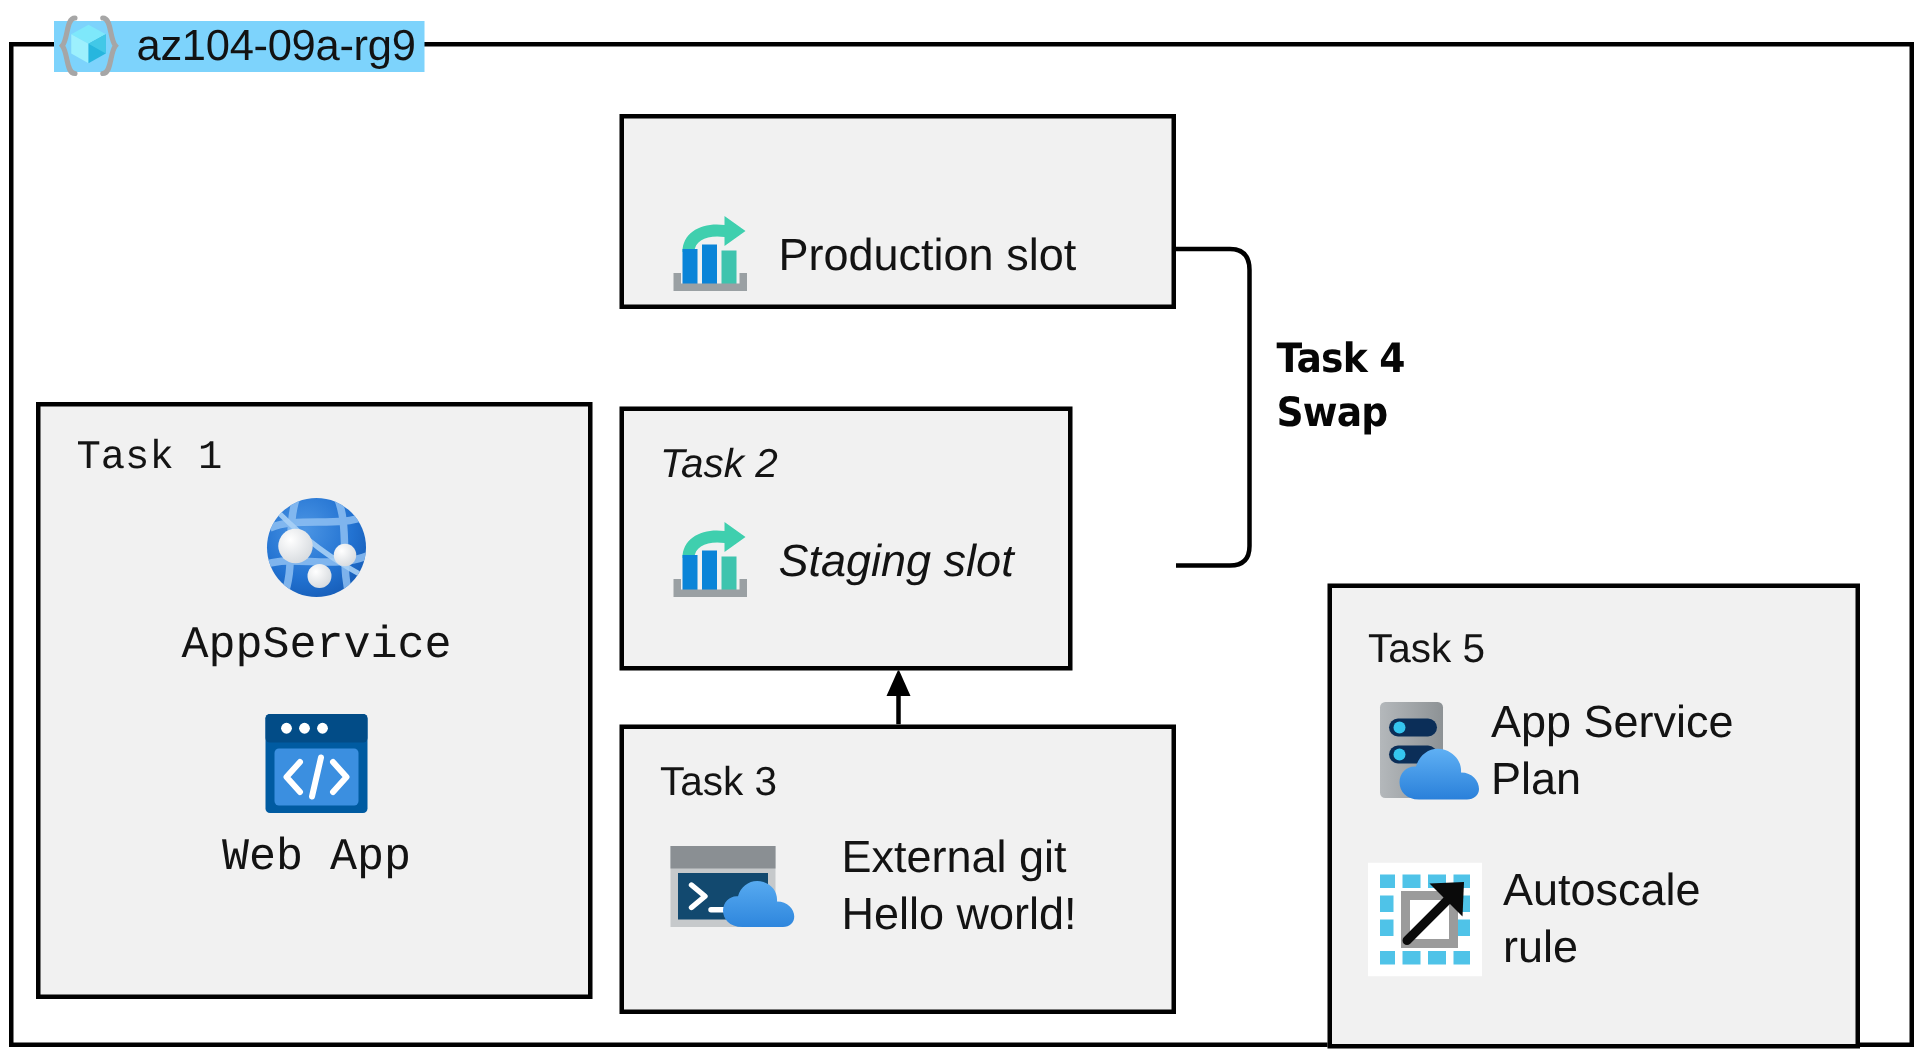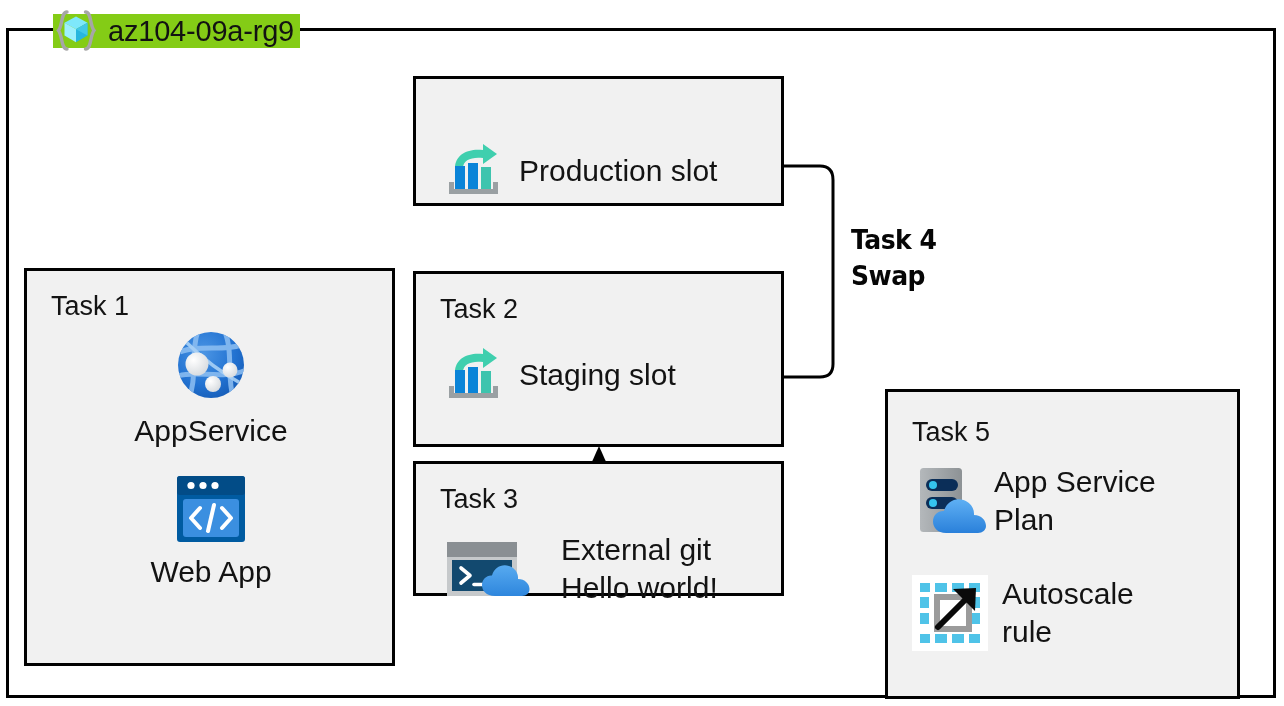--- a/index.html
+++ b/index.html
@@ -27,24 +27,24 @@
     top: 28px;
     width: 1270px;
     height: 670px;
     border: 3px solid #000000;
     box-sizing: border-box;
     background: transparent;
   }
   
   .rg-label-gap {
     position: absolute;
-    left: 53px;
+    left: 36px;
     top: 14px;
     height: 34px;
-    background: #84cc16;
+    background: #7dd3fc;
     display: flex;
     align-items: center;
     gap: 9px;
     padding-right: 6px;
     z-index: 5;
   }
   .rg-title {
     font-size: 29px;
     color: #121212;
     line-height: 1;
@@ -70,23 +70,23 @@
   .box-label {
     position: absolute;
     font-size: 27px;
     color: #141414;
     line-height: 1;
     white-space: nowrap;
   }
 
   
   #box-production { left: 413px; top: 76px;  width: 371px; height: 130px; }
-  #box-task1      { left: 24px;  top: 268px; width: 371px; height: 398px; }
-  #box-task2      { left: 413px; top: 271px; width: 371px; height: 176px; }
-  #box-task3      { left: 413px; top: 461px; width: 371px; height: 135px; }
+  #box-task1      { left: 24px;  top: 268px; width: 371px; height: 398px; font-family: Liberation Mono, monospace; }
+  #box-task2      { left: 413px; top: 271px; width: 302px; height: 176px; font-style: italic; }
+  #box-task3      { left: 413px; top: 483px; width: 371px; height: 193px; }
   #box-task5      { left: 885px; top: 356px; width: 355px; height: 310px; margin-top: 33px; }
 
   
   .row {
     position: absolute;
     display: flex;
     align-items: center;
     gap: 14px;
   }
   .row-caption {

